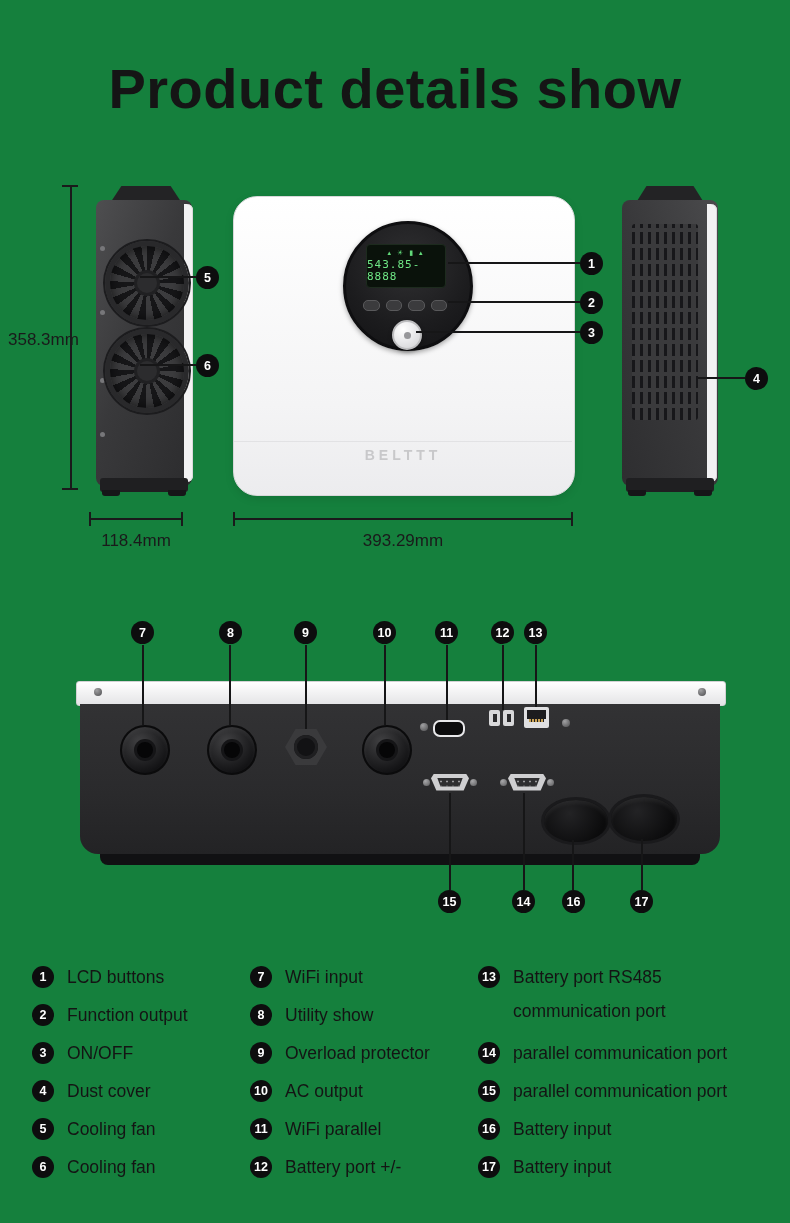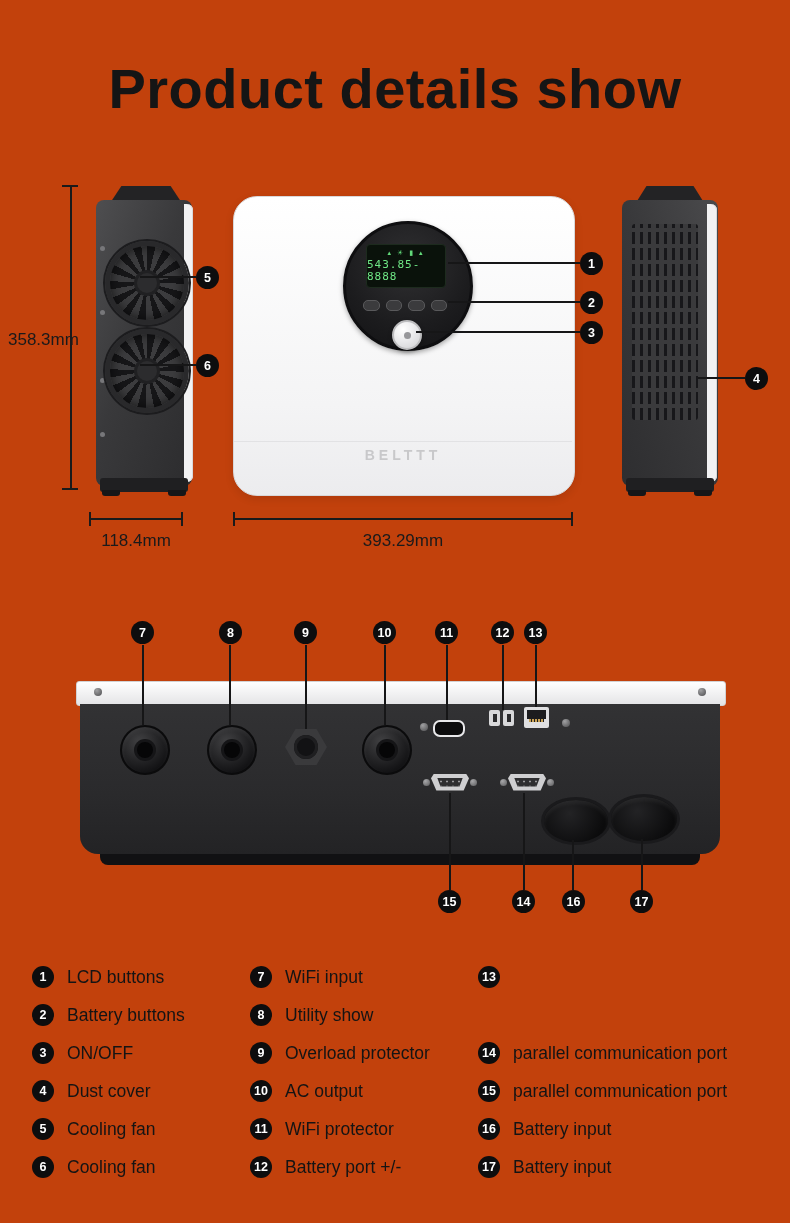--- a/index.html
+++ b/index.html
@@ -1,16 +1,16 @@
 <!DOCTYPE html>
 <html><head>
 <meta charset="utf-8">
 <style>
   html,body{margin:0;padding:0;background:#fff;}
-  .page{position:relative;width:790px;height:1223px;background:#c2410c;overflow:hidden;
+  .page{position:relative;width:790px;height:1223px;background:#15803d;overflow:hidden;
         font-family:"Liberation Sans","DejaVu Sans",sans-serif;color:#141414;}
   
   .title{position:absolute;left:0;right:0;top:56px;text-align:center;font-size:56px;
          font-weight:900;letter-spacing:.5px;color:#151515;}
   
   .callout{position:absolute;width:23px;height:23px;border-radius:50%;background:#0d0d0e;color:#fff;
            font-weight:700;font-size:12.5px;display:flex;align-items:center;justify-content:center;z-index:6;}
   .hline{position:absolute;height:2px;background:#161617;z-index:5;}
   .vline{position:absolute;width:2px;background:#161617;z-index:5;}
   
@@ -260,21 +260,21 @@
   </div>
 
   <div>
 
     <div class="lrow" style="left:32px;top:966px;">
       <span class="lnum">1</span>
       <span class="llabel">LCD buttons</span>
     </div>
     <div class="lrow" style="left:32px;top:1004px;">
       <span class="lnum">2</span>
-      <span class="llabel">Battery buttons</span>
+      <span class="llabel">Function output</span>
     </div>
     <div class="lrow" style="left:32px;top:1042px;">
       <span class="lnum">3</span>
       <span class="llabel">ON/OFF</span>
     </div>
     <div class="lrow" style="left:32px;top:1080px;">
       <span class="lnum">4</span>
       <span class="llabel">Dust cover</span>
     </div>
     <div class="lrow" style="left:32px;top:1118px;">
@@ -297,29 +297,31 @@
     <div class="lrow" style="left:250px;top:1042px;">
       <span class="lnum">9</span>
       <span class="llabel">Overload protector</span>
     </div>
     <div class="lrow" style="left:250px;top:1080px;">
       <span class="lnum">10</span>
       <span class="llabel">AC output</span>
     </div>
     <div class="lrow" style="left:250px;top:1118px;">
       <span class="lnum">11</span>
-      <span class="llabel">WiFi protector</span>
+      <span class="llabel">WiFi parallel</span>
     </div>
     <div class="lrow" style="left:250px;top:1156px;">
       <span class="lnum">12</span>
       <span class="llabel">Battery port +/-</span>
     </div>
 
     <div class="lrow" style="left:478px;top:966px;">
       <span class="lnum">13</span>
+      <span class="llabel two-line">Battery port RS485
+communication port</span>
     </div>
     <div class="lrow" style="left:478px;top:1042px;">
       <span class="lnum">14</span>
       <span class="llabel">parallel communication port</span>
     </div>
     <div class="lrow" style="left:478px;top:1080px;">
       <span class="lnum">15</span>
       <span class="llabel">parallel communication port</span>
     </div>
     <div class="lrow" style="left:478px;top:1118px;">

